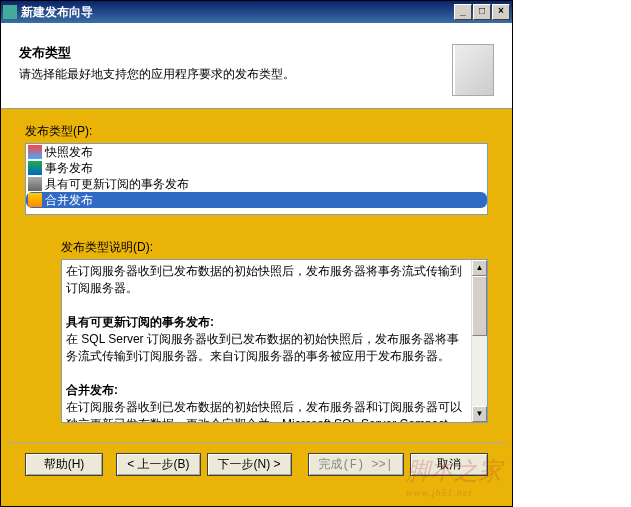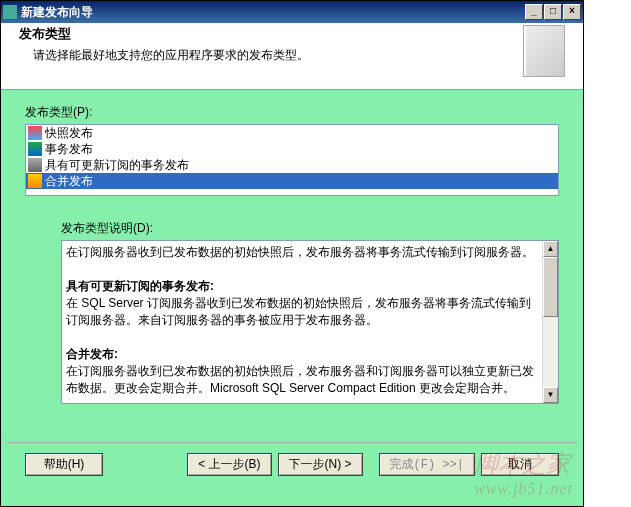--- a/index.html
+++ b/index.html
@@ -1,52 +1,52 @@
 <!DOCTYPE html>
 <html><head>
 <meta charset="utf-8">
 <style>
 * { box-sizing: border-box; margin: 0; padding: 0; }
 body { font-family: "Microsoft YaHei", SimSun, sans-serif; font-size: 12px; background: #fff; }
-.window { width: 584px; height: 507px; border: 1px solid #000; background: #86efac; position: relative; }
+.window { width: 513px; height: 507px; border: 1px solid #000; background: #eab308; position: relative; }
 .titlebar { height: 22px; background: linear-gradient(#0a246a, #3a6ea5); display: flex; align-items: center; padding: 0 2px; }
 .titlebar-icon { width: 14px; height: 14px; background: #4a9; margin-right: 4px; }
 .titlebar-text { color: #fff; font-weight: bold; flex: 1; font-size: 12px; }
 .winbtn { width: 18px; height: 16px; background: #d4d0c8; border: 1px solid #fff; border-right-color: #404040; border-bottom-color: #404040; margin-left: 1px; text-align: center; line-height: 12px; font-family: Arial; font-size: 10px; font-weight: bold; cursor: pointer; }
-.header { background: #fff; padding: 2px 18px 12px 18px; border-bottom: 1px solid #999; display: flex; }
+.header { background: #fff; padding: 21px 18px 12px 18px; border-bottom: 1px solid #999; display: flex; }
 .header-text { flex: 1; }
 .header-title { font-weight: bold; font-size: 13px; margin-bottom: 4px; }
-.header-sub { font-size: 12px; margin-left: 14px; color: #000; }
+.header-sub { font-size: 12px; color: #000; }
 .header-graphic { width: 42px; height: 52px; background: linear-gradient(135deg, #eee, #ccc); border: 1px solid #aaa; margin-left: 8px; box-shadow: inset 2px 0 0 #fff; }
 .body { padding: 14px 24px 0 24px; }
 .label { font-size: 12px; margin-bottom: 3px; }
 .listbox { width: 100%; height: 72px; border: 1px solid #7f9db9; background: #fff; overflow: hidden; }
 .listitem { display: flex; align-items: center; height: 16px; padding-left: 2px; cursor: pointer; }
-.listitem.selected { background: #316ac5; color: #fff; }
+.listitem.selected { background: #316ac5; color: #fff; border-radius: 6px; }
 .li-icon { width: 14px; height: 14px; margin-right: 3px; flex-shrink: 0; }
 .ic1 { background: linear-gradient(#f44, #4af); }
 .ic2 { background: linear-gradient(#2a4, #06c); }
 .ic3 { background: linear-gradient(#aaa, #666); }
 .ic4 { background: linear-gradient(#fc0, #f80); }
 .desc-area { margin-top: 24px; padding-left: 36px; }
 .textarea-wrap { width: 100%; height: 164px; border: 1px solid #7f9db9; background: #fff; display: flex; }
 .textarea-content { flex: 1; padding: 3px 4px; font-size: 12px; line-height: 17px; overflow: hidden; }
 .textarea-content b { font-weight: bold; }
 .scrollbar { width: 16px; background: #f0f0ea; border-left: 1px solid #ddd; display: flex; flex-direction: column; }
 .sb-btn { height: 16px; background: #d4d0c8; border: 1px solid #fff; border-right-color: #808080; border-bottom-color: #808080; text-align: center; font-size: 8px; line-height: 13px; cursor: pointer; }
 .sb-thumb { height: 60px; background: #d4d0c8; border: 1px solid #fff; border-right-color: #808080; border-bottom-color: #808080; }
 .sb-track { flex: 1; }
 .footer { position: absolute; left: 0; right: 0; bottom: 16px; padding: 10px 18px 14px 18px; border-top: 1px solid #aaa; display: flex; align-items: center; margin: 0 6px; }
 .btn { height: 23px; min-width: 78px; background: #ece9d8; border: 1px solid #404040; font-size: 12px; cursor: pointer; padding: 0 10px; box-shadow: inset 1px 1px 0 #fff, inset -1px -1px 0 #aca899; }
 .btn[disabled] { color: #888; cursor: default; font-family: Liberation Mono, monospace; }
 .spacer { flex: 1; }
 .btn-group { display: flex; gap: 6px; justify-content: space-between; }
 .sep { width: 16px; }
 .watermark { position: absolute; right: 10px; bottom: 8px; font-size: 24px; color: rgba(180,50,50,0.25); font-family: KaiTi, serif; font-style: italic; pointer-events: none; }
-.watermark small { display: block; font-size: 16px; text-align: left; letter-spacing: 1px; }
+.watermark small { display: block; font-size: 10px; text-align: left; letter-spacing: 1px; }
 </style>
 </head>
 <body>
 
 <div class="window">
   <div class="titlebar">
     <div class="titlebar-icon"></div>
     <div class="titlebar-text">新建发布向导</div>
     <div class="winbtn">_</div>
     <div class="winbtn">□</div>

